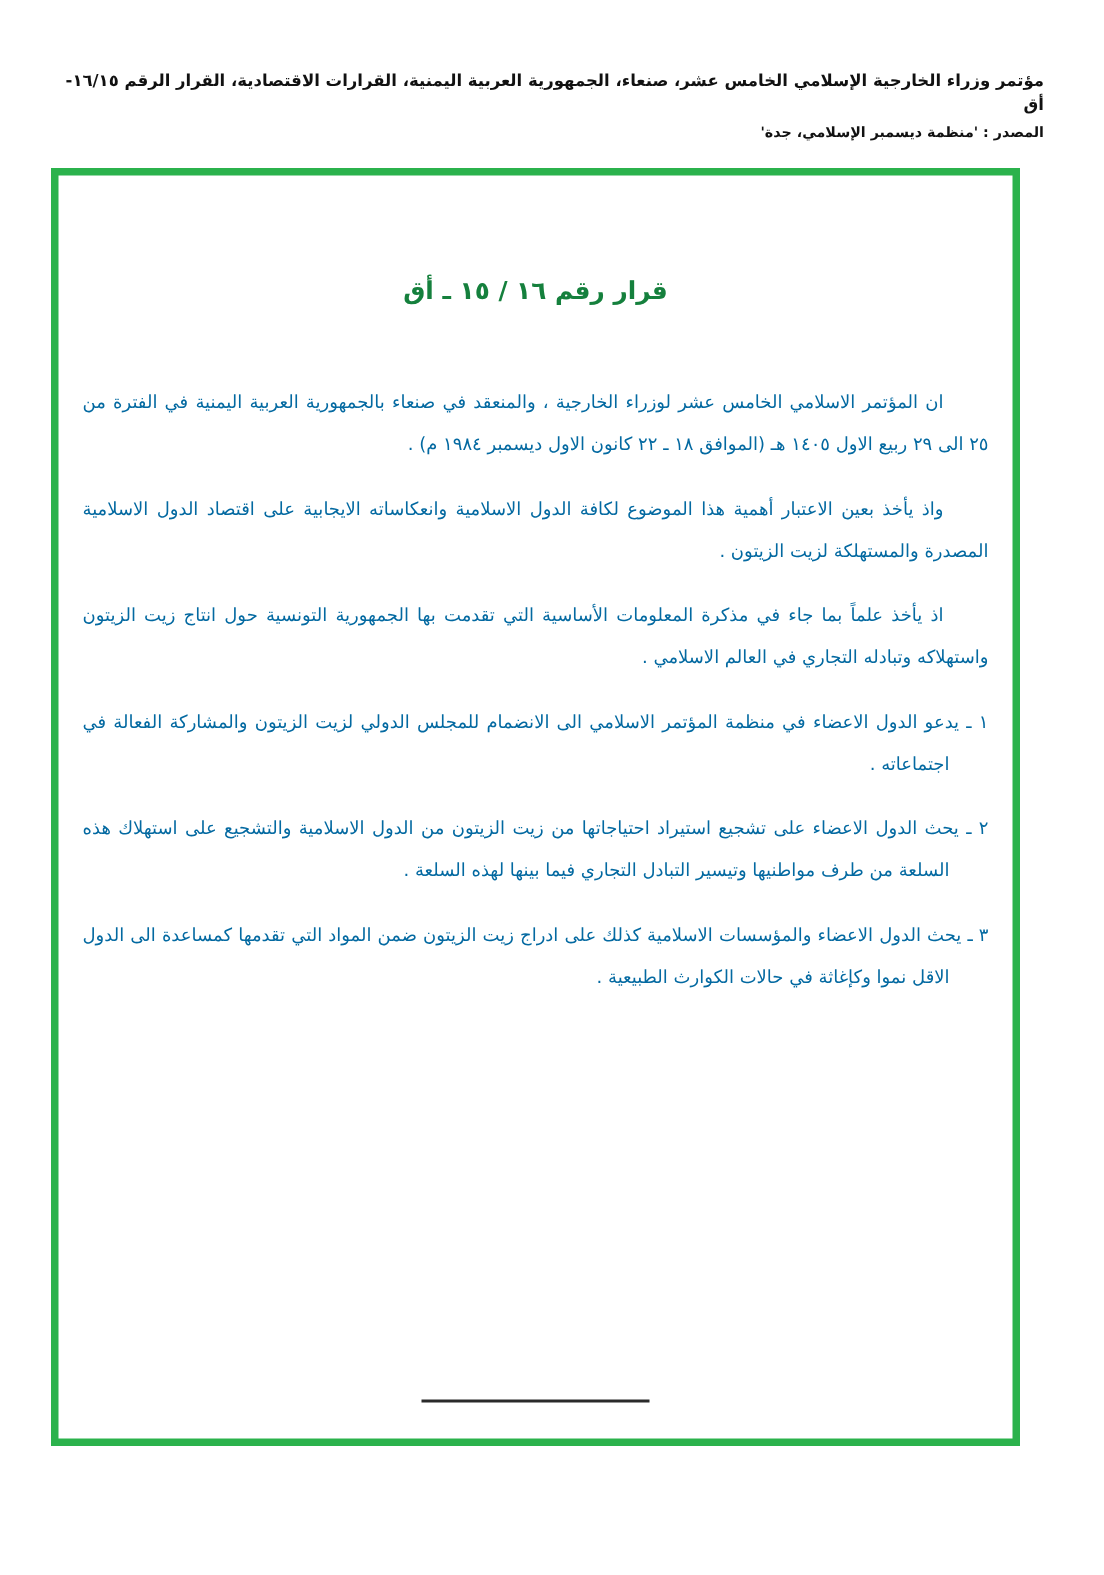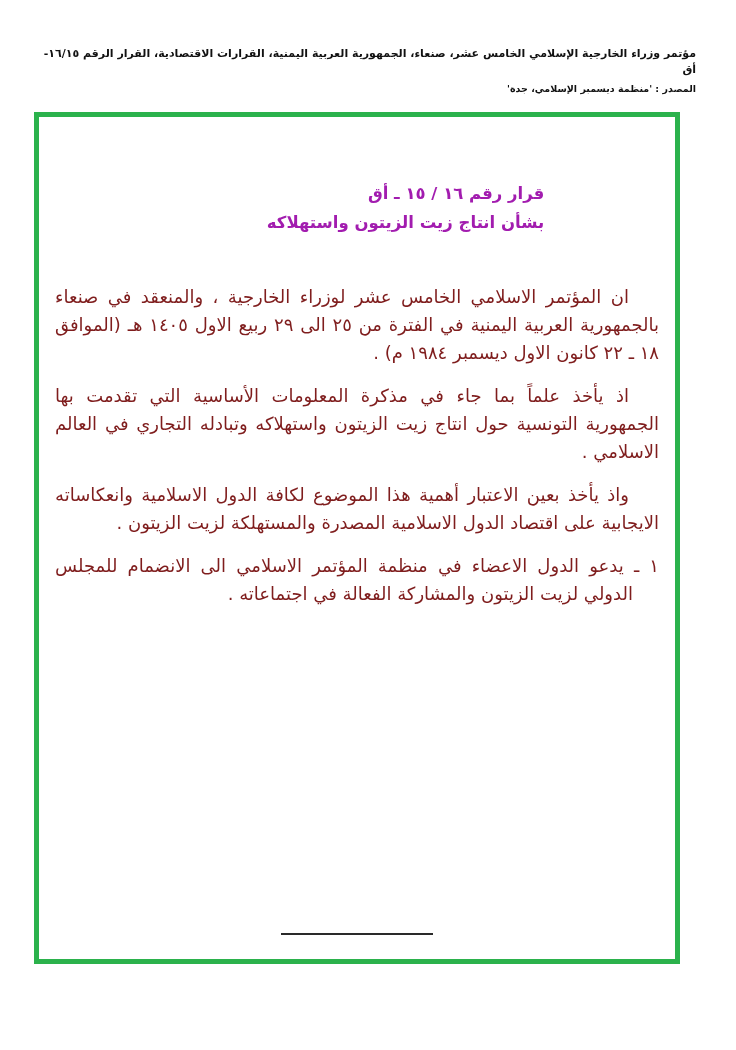--- a/index.html
+++ b/index.html
@@ -51,34 +51,35 @@
     top: 0;
     right: 0;
     left: 0;
     bottom: 0;
     padding: 62px 16px 0 16px;
     box-sizing: border-box;
   }
   .title-block {
     width: 62%;
     margin: 0 auto 0 auto;
+    text-align: center;
     font-weight: bold;
     font-size: 16.5px;
     line-height: 29px;
-    color: #a21caf;
+    color: #15803d;
   }
   .title-block .t-line {
     white-space: nowrap;
   }
   .body-block {
     margin-top: 46px;
-    font-size: 18px;
+    font-size: 12px;
     line-height: 28px;
     text-align: justify;
-    color: #7f1d1d;
+    color: #0369a1;
   }
   .para {
     margin: 0 0 15px 0;
     text-indent: 30px;
   }
   .item {
     margin: 0 0 15px 0;
     padding-right: 26px;
     text-indent: -26px;
   }
@@ -100,28 +101,29 @@
   <div class="doc-header">
     <div class="line1">مؤتمر وزراء الخارجية الإسلامي الخامس عشر، صنعاء، الجمهورية العربية اليمنية، القرارات الاقتصادية، القرار الرقم ١٦/١٥-أق</div>
     <div class="line2">المصدر :  'منظمة ديسمبر الإسلامي، جدة'</div>
   </div>
 
   <div class="green-box">
     <div class="doc-content">
 
       <div class="title-block">
         <div class="t-line">قرار رقم ١٦ / ١٥ ـ أق</div>
-        <div class="t-line">بشأن انتاج زيت الزيتون واستهلاكه</div>
       </div>
 
       <div class="body-block">
         <p class="para">ان المؤتمر الاسلامي الخامس عشر لوزراء الخارجية ، والمنعقد في صنعاء بالجمهورية العربية اليمنية في الفترة من ٢٥ الى ٢٩ ربيع الاول ١٤٠٥ هـ (الموافق ١٨ ـ ٢٢ كانون الاول ديسمبر ١٩٨٤ م) .</p>
+        <p class="para">واذ يأخذ بعين الاعتبار أهمية هذا الموضوع لكافة الدول الاسلامية وانعكاساته الايجابية على اقتصاد الدول الاسلامية المصدرة والمستهلكة لزيت الزيتون .</p>
         <p class="para">اذ يأخذ علماً بما جاء في مذكرة المعلومات الأساسية التي تقدمت بها الجمهورية التونسية حول انتاج زيت الزيتون واستهلاكه وتبادله التجاري في العالم الاسلامي .</p>
-        <p class="para">واذ يأخذ بعين الاعتبار أهمية هذا الموضوع لكافة الدول الاسلامية وانعكاساته الايجابية على اقتصاد الدول الاسلامية المصدرة والمستهلكة لزيت الزيتون .</p>
 
         <p class="item">١ ـ يدعو الدول الاعضاء في منظمة المؤتمر الاسلامي الى الانضمام للمجلس الدولي لزيت الزيتون والمشاركة الفعالة في اجتماعاته .</p>
+        <p class="item">٢ ـ يحث الدول الاعضاء على تشجيع استيراد احتياجاتها من زيت الزيتون من الدول الاسلامية والتشجيع على استهلاك هذه السلعة من طرف  مواطنيها وتيسير التبادل التجاري فيما بينها لهذه السلعة .</p>
+        <p class="item">٣ ـ يحث الدول الاعضاء والمؤسسات الاسلامية كذلك على ادراج زيت الزيتون ضمن المواد التي تقدمها كمساعدة الى الدول الاقل نموا وكإغاثة في حالات الكوارث الطبيعية .</p>
       </div>
 
       <div class="footer-rule"></div>
     </div>
   </div>
 
 </div>
 
 </body></html>

